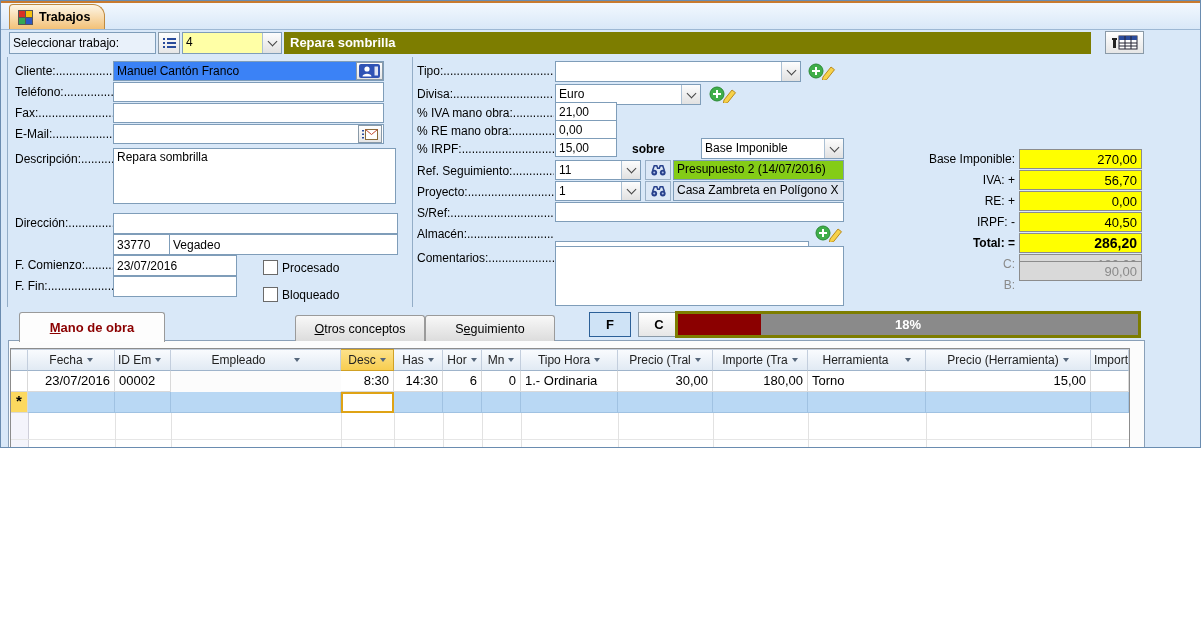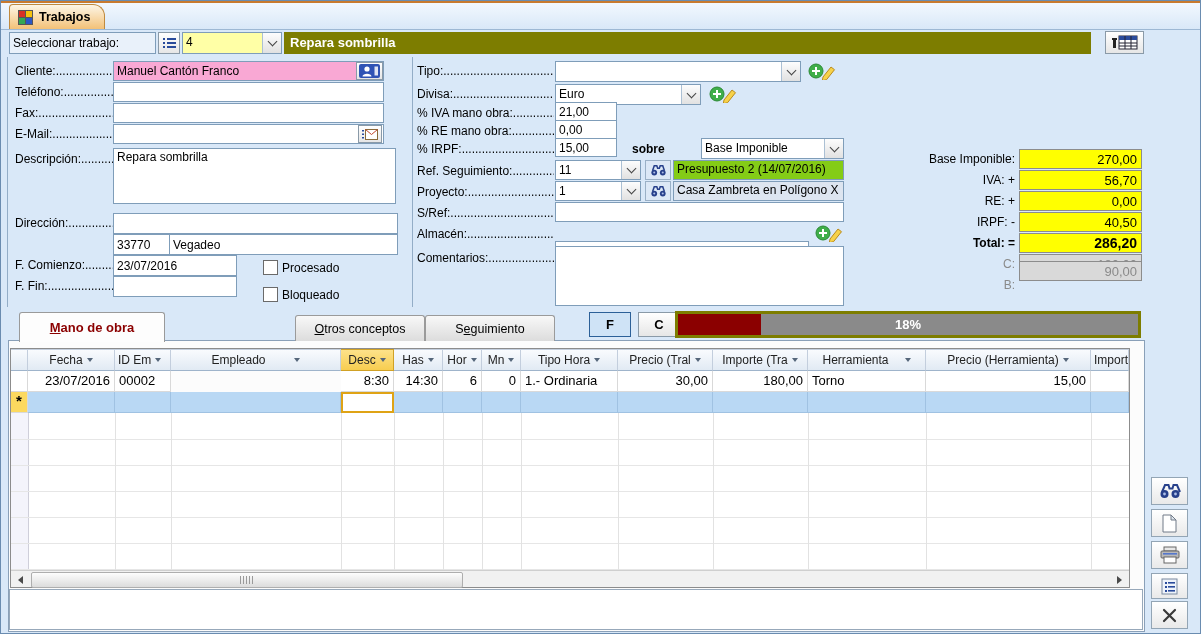--- a/index.html
+++ b/index.html
@@ -1,28 +1,28 @@
 <!DOCTYPE html>
 <html><head>
 <meta charset="utf-8">
 <style>
   html,body{margin:0;padding:0;}
   body{font-family:"Liberation Sans",sans-serif;}
-  .screen{position:relative;width:1201px;height:634px;background:#d9e8f8;overflow:hidden;border:1px solid #6a8cb0;box-sizing:border-box;text-decoration:underline;}
+  .screen{position:relative;width:1201px;height:448px;background:#d9e8f8;overflow:hidden;border:1px solid #6a8cb0;box-sizing:border-box;text-decoration:underline;}
   .topline{position:absolute;left:0;top:0;width:100%;height:2px;background:#c87a2e;}
   .tabstrip{position:absolute;left:0;top:2px;width:100%;height:26px;background:linear-gradient(#f2f8fe,#d9e8f8);border-bottom:1px solid #9db8d4;}
   .doc-tab{position:absolute;left:8px;top:3px;width:96px;height:25px;background:linear-gradient(#fdf6e7,#f3c177);border:1px solid #c08a3e;border-bottom:none;border-radius:4px 12px 0 0;display:flex;align-items:center;gap:6px;padding:0 8px;box-sizing:border-box;font-weight:bold;font-size:12.5px;}
   .sqicon{width:13px;height:13px;display:grid;grid-template-columns:1fr 1fr;grid-template-rows:1fr 1fr;border:1px solid #555;background:#555;gap:1px;}
   .sqicon i{display:block;}
   .lbl{position:absolute;font-size:12px;color:#000;white-space:nowrap;overflow:hidden;height:15px;}
   .llbl{left:14px;width:98px;}
   .mlbl{left:416px;width:137px;}
   .fld{position:absolute;border:1px solid #7f9db9;background:#fff;font:12px "Liberation Sans",sans-serif;padding:1px 3px;box-sizing:border-box;color:#000;}
   input.fld{outline:none;}
-  .gray{background:#f9a8d4;}
+  .gray{background:#3b82f6;}
   .combo{position:absolute;border:1px solid #7f9db9;background:#fff;box-sizing:border-box;display:flex;}
   .combo .cv{flex:1;font-size:12px;padding:2px 3px;overflow:hidden;white-space:nowrap;}
   .combo .ca{width:18px;background:linear-gradient(#fdfdfd,#e1e1e1);border-left:1px solid #abc0d4;display:flex;align-items:center;justify-content:center;}
   .chev{width:6px;height:6px;border-right:1.6px solid #444;border-bottom:1.6px solid #444;transform:rotate(45deg);margin-top:-3px;}
   .ybg{background:#ffffa6;}
   .btn{position:absolute;border:1px solid #8a9aa8;background:linear-gradient(#ffffff,#e6e6e6);display:flex;align-items:center;justify-content:center;box-sizing:border-box;cursor:default;}
   .olivebar{position:absolute;left:283px;top:31px;width:807px;height:22px;background:#7d7d00;color:#fff;font-weight:bold;font-size:13px;line-height:22px;padding-left:6px;box-sizing:border-box;}
   .vsep{position:absolute;width:1px;background:#93adc7;}
   .cbx{position:absolute;width:13px;height:13px;background:#fff;border:1px solid #6a6a6a;}
   .tlab{position:absolute;left:864px;width:150px;font-size:12px;text-align:right;color:#000;}

